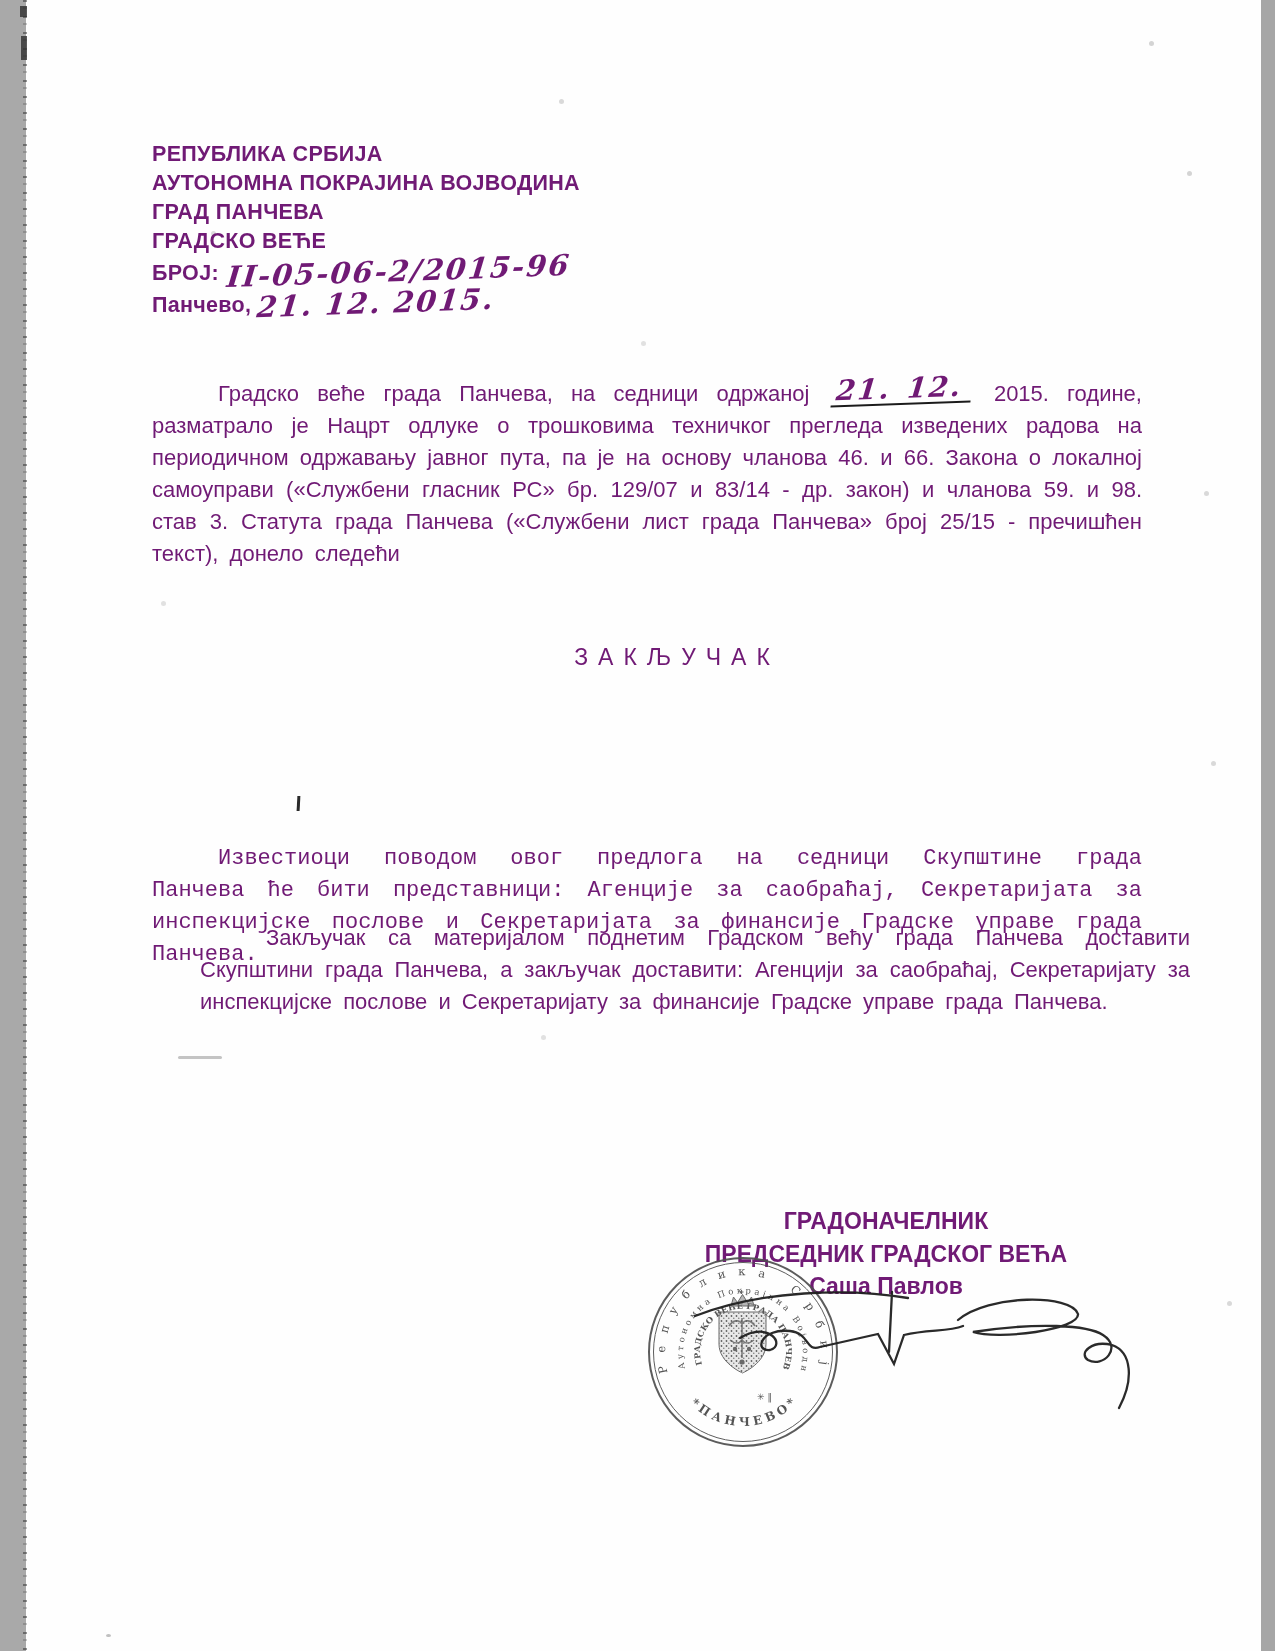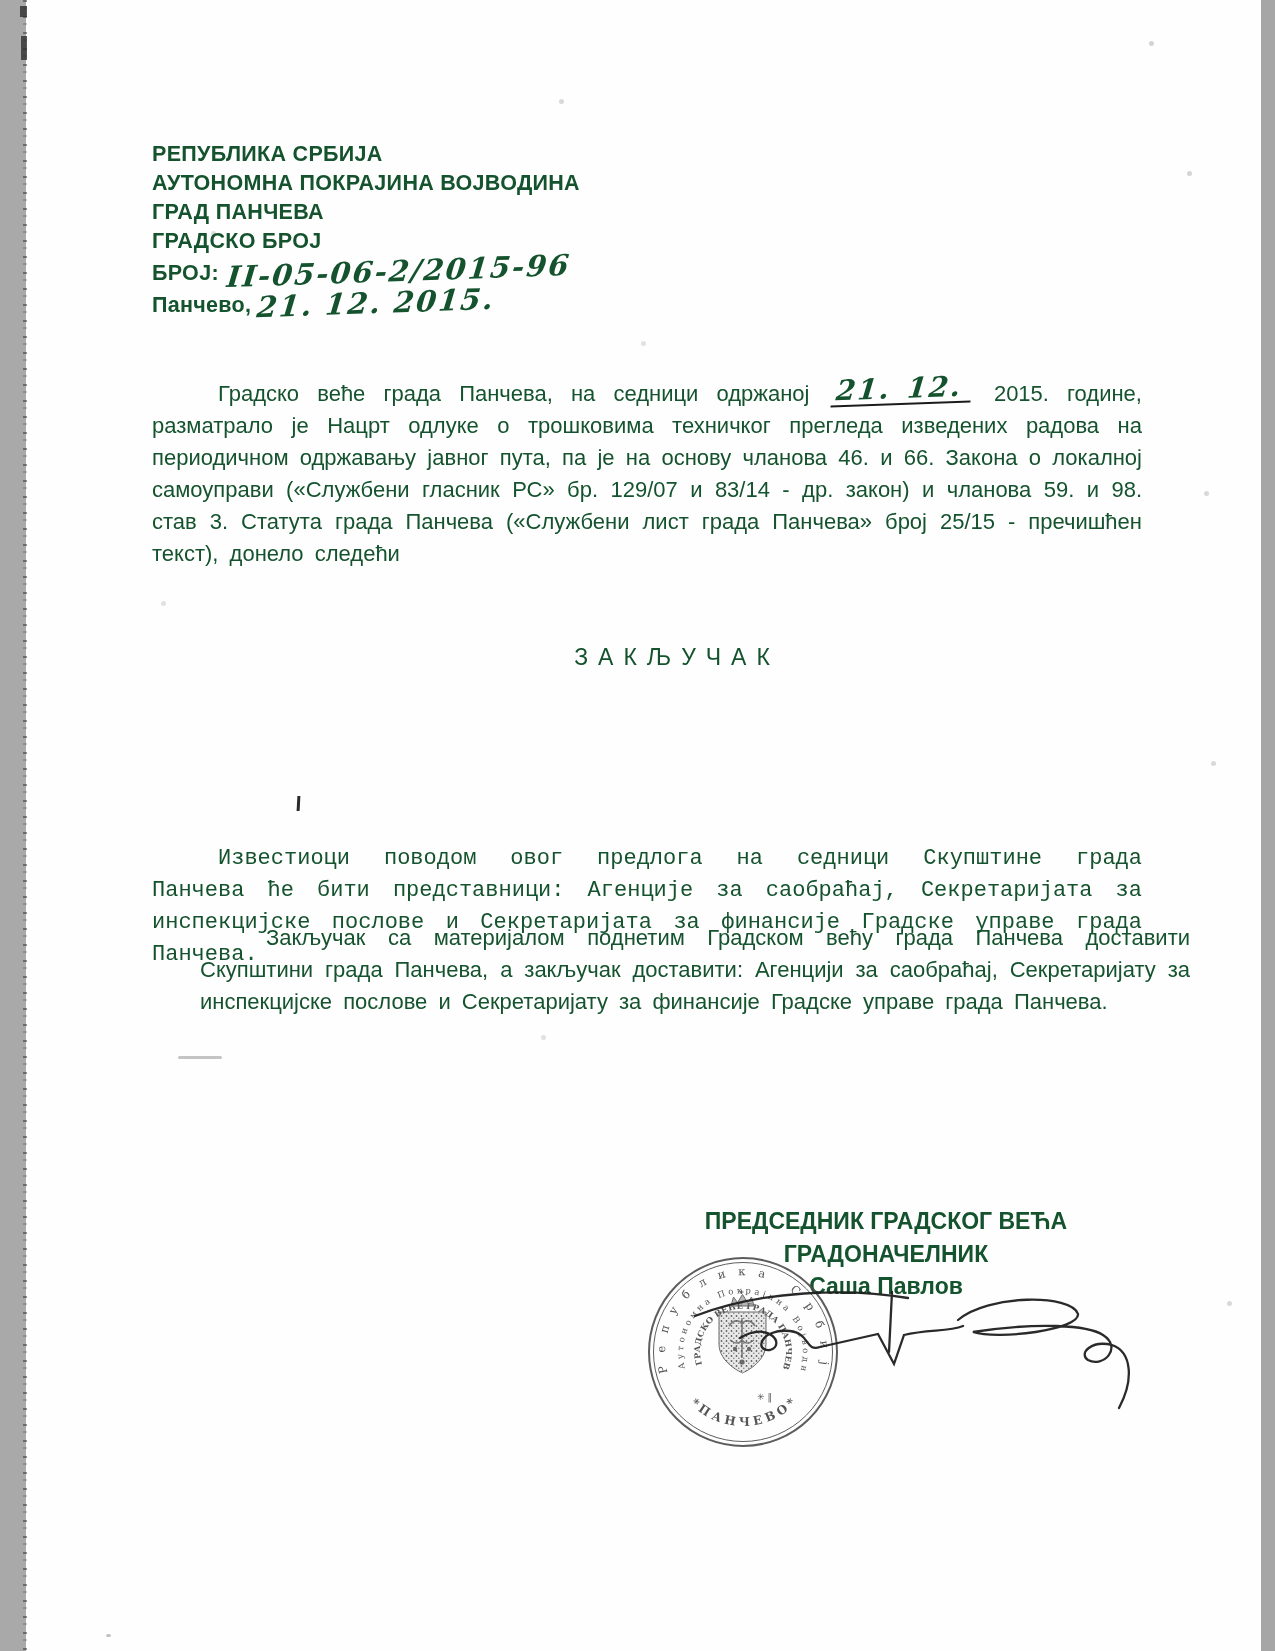--- a/index.html
+++ b/index.html
@@ -1,19 +1,19 @@
 <!DOCTYPE html>
 <html><head>
 <meta charset="utf-8">
 <style>
   html,body{margin:0;padding:0;background:#e8e8e8;}
   .page{
     position:relative;width:1275px;height:1651px;margin:0 auto;
     background:#fefefe;overflow:hidden;
-    font-family:"Liberation Sans", sans-serif;color:#14532d;
+    font-family:"Liberation Sans", sans-serif;color:#701a75;
   }
   
   .band{position:absolute;top:0;height:100%;}
   .band-left{left:0;width:26px;background:#a9a9a9;}
   .band-right{left:1261px;width:14px;background:#a6a6a6;}
   .band-noise{
     position:absolute;left:23px;top:0;width:4px;height:100%;opacity:.55;
     background:repeating-linear-gradient(180deg,
       rgba(35,35,35,.85) 0 2px, transparent 2px 7px,
       rgba(70,70,70,.5) 7px 9px, transparent 9px 16px);
@@ -80,39 +80,39 @@
   <div class="corner-mark" style="left:21px;top:36px;width:6px;height:24px;"></div>
   <div class="specks"></div>
   <div class="tick-artifact"></div>
   <div class="smudge-artifact"></div>
   <div class="dot-artifact"></div>
 
   <div class="letterhead">
     <div>РЕПУБЛИКА СРБИЈА</div>
     <div>АУТОНОМНА ПОКРАЈИНА ВОЈВОДИНА</div>
     <div>ГРАД ПАНЧЕВА</div>
-    <div>ГРАДСКО БРОЈ</div>
+    <div>ГРАДСКО ВЕЋЕ</div>
     <div>
       <span>БРОЈ:</span><span class="hand hand-number">II-05-06-2/2015-96</span>
     </div>
     <div>
       <span>Панчево,</span><span class="hand hand-date">21. 12. 2015.</span>
     </div>
   </div>
 
   <div class="para p1"><span class="indent"></span><span>Градско веће града Панчева, на седници одржаној</span> <span class="hand hand-inline">21. 12.</span> <span>2015. године, разматрало је Нацрт одлуке о трошковима техничког прегледа изведених радова на периодичном одржавању јавног пута, па је на основу чланова 46. и 66. Закона о локалној самоуправи («Службени гласник РС» бр. 129/07 и 83/14 - др. закон) и чланова 59. и 98. став 3. Статута града Панчева («Службени лист града Панчева» број 25/15 - пречишћен текст), донело следећи</span></div>
 
   <div class="doc-heading">ЗАКЉУЧАК</div>
 
   <div class="para p3"><span class="indent"></span><span>Известиоци поводом овог предлога на седници Скупштине града Панчева ће бити представници: Агенције за саобраћај, Секретаријата за инспекцијске послове и Секретаријата за финансије Градске управе града Панчева.</span></div>
   <div class="para p4"><span class="indent"></span><span>Закључак са материјалом поднетим Градском већу града Панчева доставити Скупштини града Панчева, а закључак доставити: Агенцији за саобраћај, Секретаријату за инспекцијске послове и Секретаријату за финансије Градске управе града Панчева.</span></div>
 
   <div class="sig-block">
+    <div>ГРАДОНАЧЕЛНИК</div>
     <div>ПРЕДСЕДНИК ГРАДСКОГ ВЕЋА</div>
-    <div>ГРАДОНАЧЕЛНИК</div>
     <div class="sig-name">Саша Павлов</div>
   </div>
 
   <svg class="stamp-svg" viewBox="0 0 196 196" xmlns="http://www.w3.org/2000/svg" xmlns:xlink="http://www.w3.org/1999/xlink">
     <defs>
       <path id="arc-outer" d="M 24.2 124.4 A 78 78 0 1 1 171.8 124.4" fill="none"></path>
       <path id="arc-middle" d="M 41.1 118.2 A 60 60 0 1 1 154.9 118.2" fill="none"></path>
       <path id="arc-inner" d="M 57.6 112.4 A 43 43 0 1 1 138.4 112.4" fill="none"></path>
       <path id="arc-bottom" d="M 37.4 140.4 A 74 74 0 0 0 158.6 140.4" fill="none"></path>
       <pattern id="grainPat" width="5" height="5" patternUnits="userSpaceOnUse">

